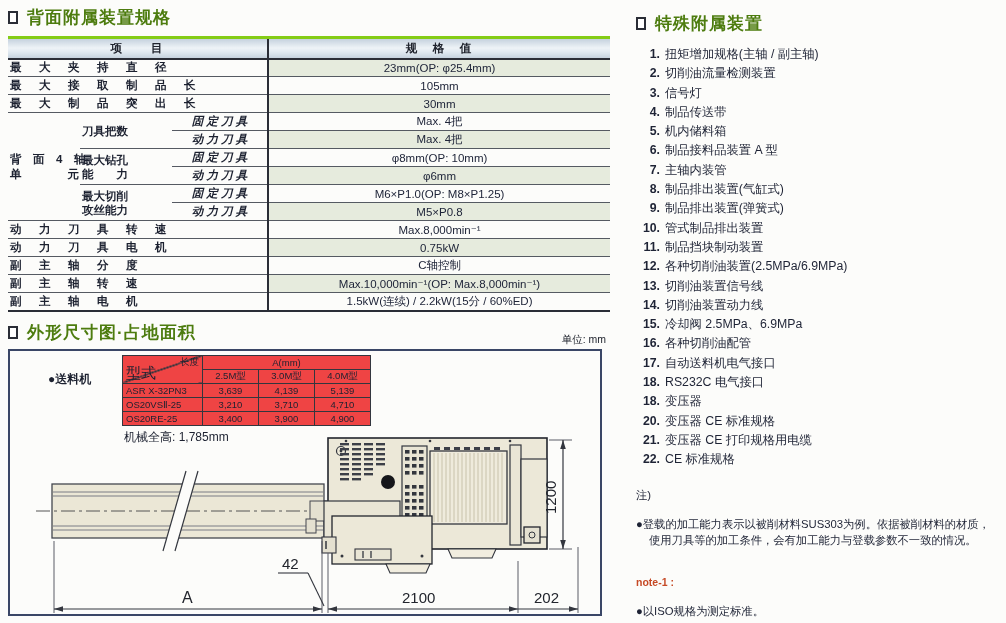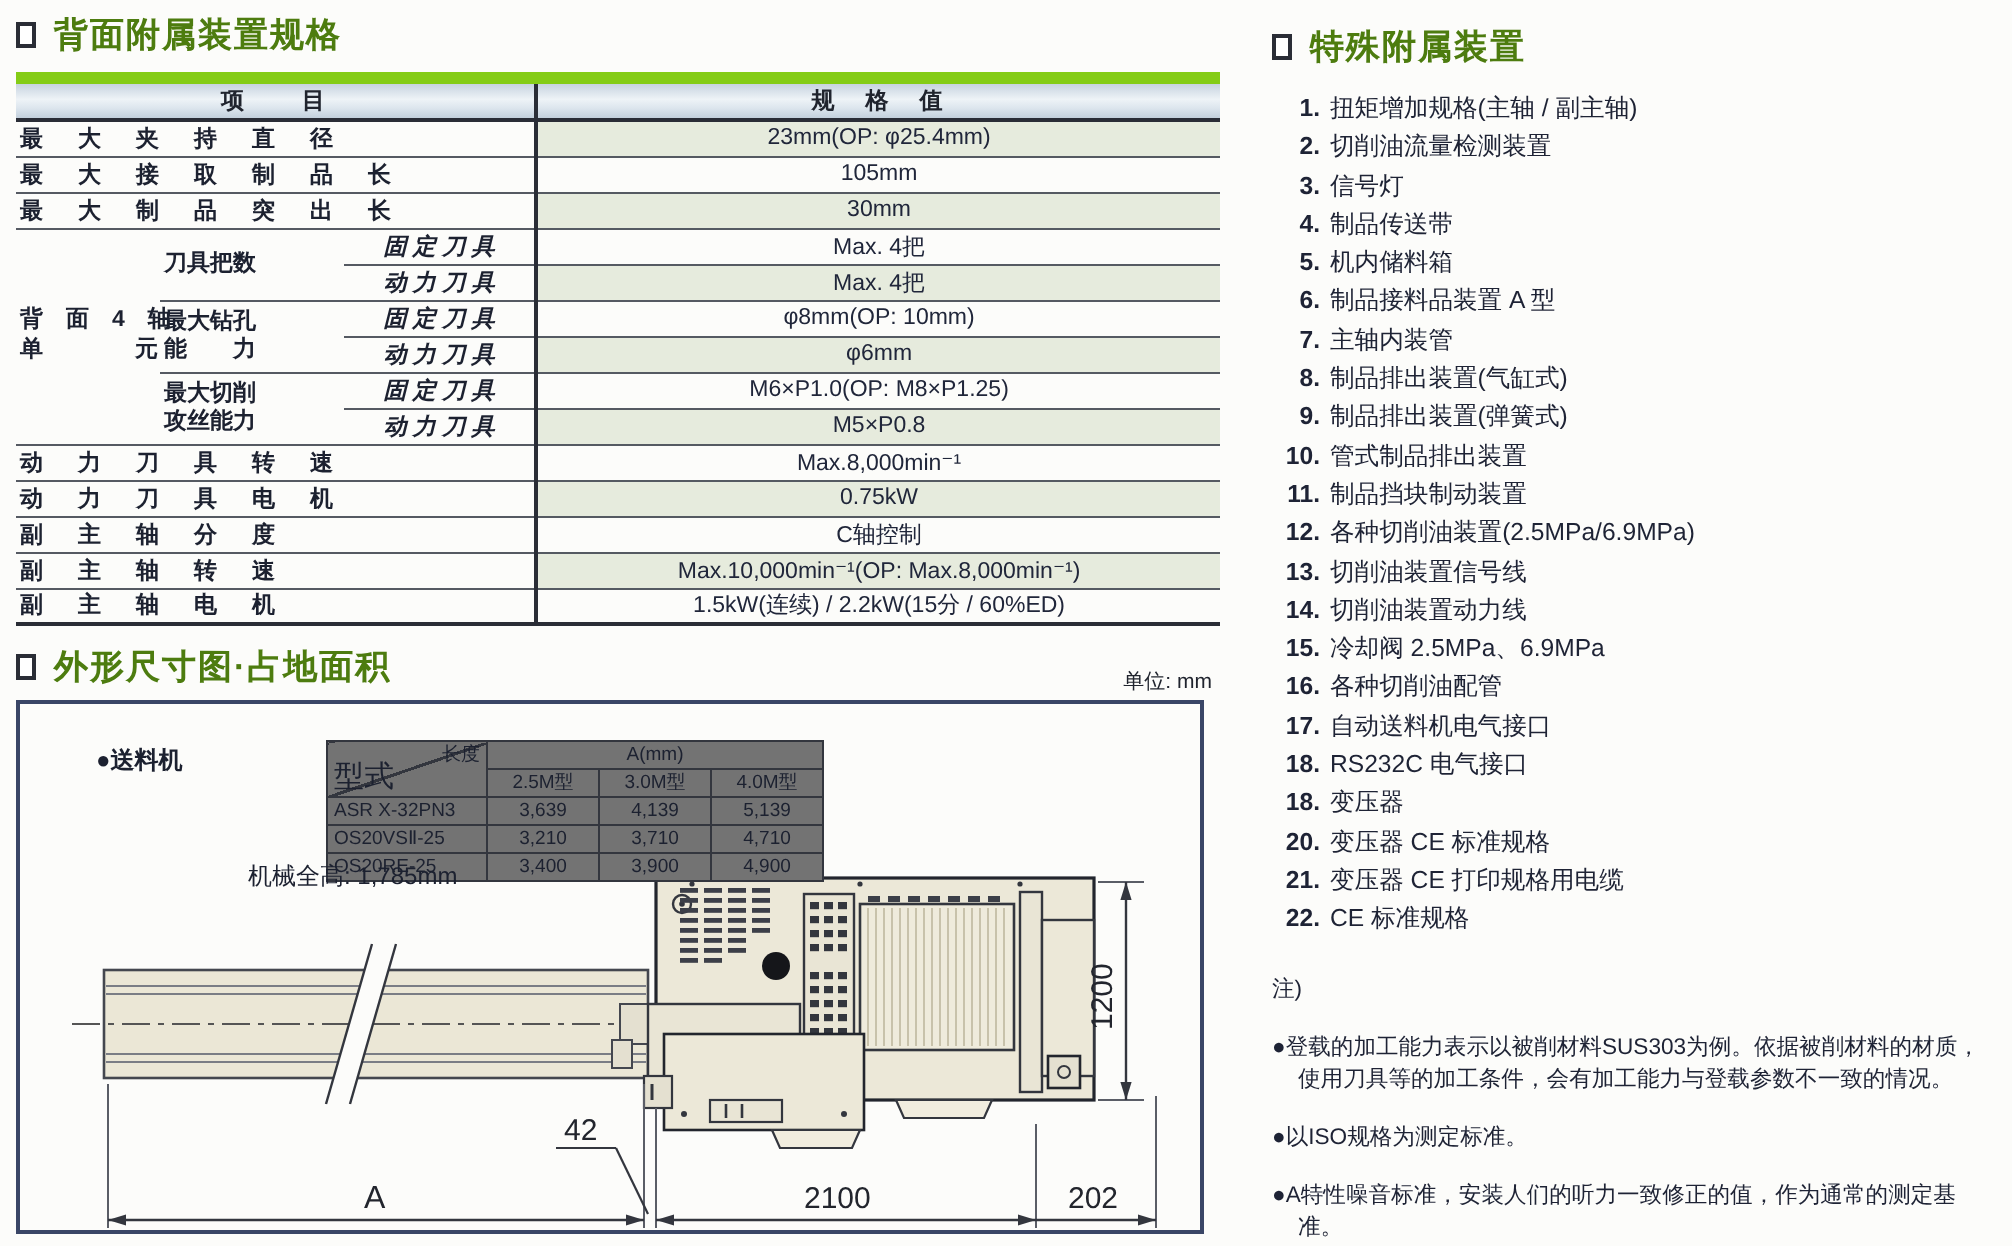--- a/index.html
+++ b/index.html
@@ -6,40 +6,40 @@
   body { font-family:"Liberation Sans","DejaVu Sans",sans-serif; background:#e8e8e6; }
   .page { position:relative; width:1006px; height:623px; background:#fcfcfa; color:#1c2130; overflow:hidden; }
 
   
   .sec-title { display:flex; align-items:center; gap:9px; font-size:17px; font-weight:bold; letter-spacing:1px; color:#4d7c0f; }
   .sq-bullet { display:inline-block; width:10px; height:13px; border:2px solid #2a2d36; background:#fff; flex:0 0 auto; }
 
   
   .left-col { position:absolute; left:8px; top:6px; width:602px; }
   table.spec { width:602px; border-collapse:collapse; table-layout:fixed; margin-top:7px;
-               border-top:6px solid #84cc16; border-bottom:2px solid #2a2d36; }
+               border-top:3px solid #84cc16; border-bottom:2px solid #2a2d36; }
   table.spec th, table.spec td { font-size:11.5px; height:18px; padding:0 2px; vertical-align:middle; }
   table.spec thead th { height:21px; font-weight:bold; letter-spacing:2px; text-align:center; color:#20242e;
                background:linear-gradient(180deg,#c7d3df 0%,#eef3f7 45%,#dde6ee 70%,#c3d0dc 100%);
                border-bottom:2px solid #2a2d36; }
   table.spec tbody td { border-top:1px solid #555a62; }
   td.lbl { font-weight:bold; padding-left:7px; white-space:nowrap; overflow:hidden; }
   .spread { letter-spacing:3px; }
   td.c1 { font-weight:bold; padding-left:5px; line-height:15px; white-space:nowrap; }
   td.c2 { font-weight:bold; text-align:left; padding-left:4px; line-height:14px; white-space:nowrap; }
   td.c3 { font-weight:bold; text-align:center; white-space:nowrap;font-style:italic; }
   td.val { border-left:2px solid #2a2d36; text-align:center; font-size:11px; color:#20263a; white-space:nowrap; }
   tr.g td.val { background:#e6ebdd; }
 
   
   .dim-head { position:relative; margin-top:9px; height:26px; }
   .unit-label { position:absolute; right:4px; bottom:0; font-size:10.5px; color:#20242e; }
   .draw-box { position:relative; margin-top:2px; width:594px; height:267px; border:2px solid #3a4666; background:#fcfcfa; }
   .feeder-label { position:absolute; left:38px; top:20px; font-size:12px; font-weight:bold; z-index:2; }
-  table.feeder { position:absolute; left:112px; top:18px; border-collapse:collapse; z-index:2; background:#737373;margin-left:41px; }
+  table.feeder { position:absolute; left:112px; top:4px; border-collapse:collapse; z-index:2; background:#ef4444; }
   table.feeder th, table.feeder td { border:1px solid #33363e; font-size:9.5px; height:14px; padding:0 3px; text-align:center; font-weight:normal; color:#1c2130; }
   td.diag { width:80px; position:relative; padding:0;
             background:linear-gradient(to bottom right,transparent 48.5%,#33363e 48.5%,#33363e 51.5%,transparent 51.5%); }
   .diag-top { position:absolute; top:0; right:3px; font-size:9.5px; }
   .diag-bot { position:absolute; bottom:0; left:3px; font-size:15px; }
   table.feeder td.v { width:56px; }
   table.feeder td.model { text-align:left; }
   .height-note { position:absolute; left:114px; top:78px; font-size:12px; font-weight:normal; z-index:2; }
   svg.drawing { position:absolute; left:0; top:0; z-index:1; }
 
@@ -474,18 +474,19 @@
         </div>
       <div class="opt-item">
           <span class="num">22.</span>
           <span class="txt">CE 标准规格</span>
         </div>
     </div>
 
     <div class="notes">
       <div>注)</div>
       <div class="note-bullet">●登载的加工能力表示以被削材料SUS303为例。依据被削材料的材质，使用刀具等的加工条件，会有加工能力与登载参数不一致的情况。</div>
+      <div class="note1-label" id="note1" style="color: rgb(198, 74, 38);">note-1 :</div>
       <div class="note-bullet">●以ISO规格为测定标准。</div>
       <div class="note-bullet">●A特性噪音标准，安装人们的听力一致修正的值，作为通常的测定基准。</div>
     </div>
   </div>
 
 </div>
 
 </body></html>

